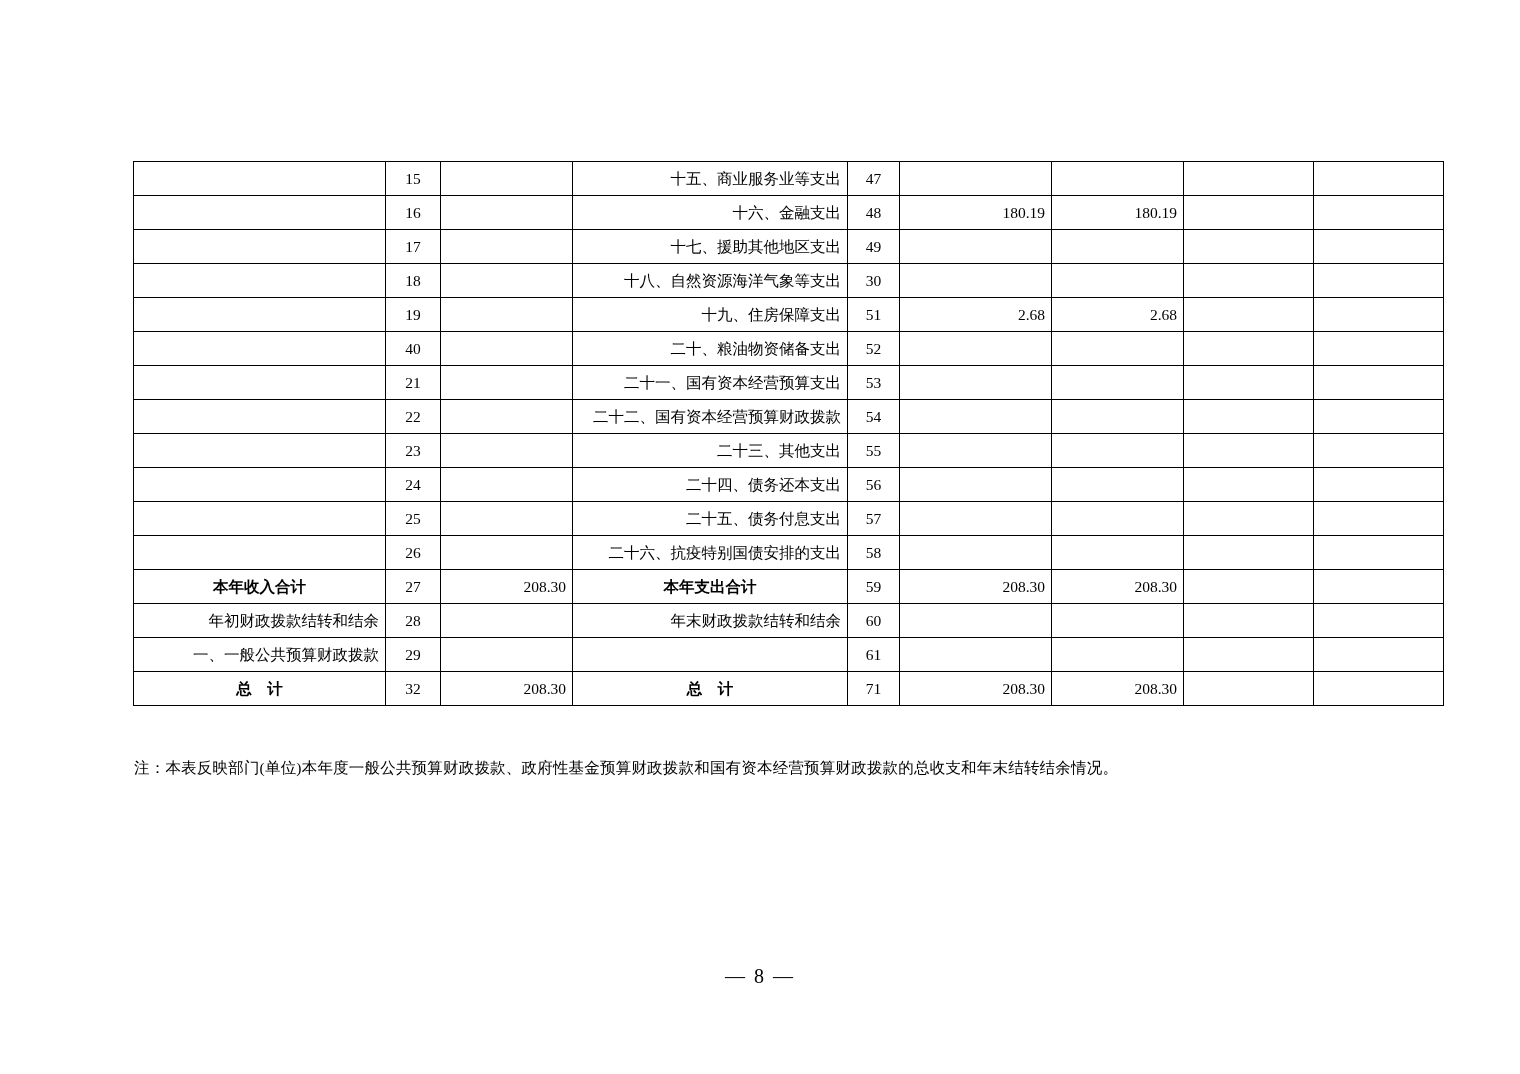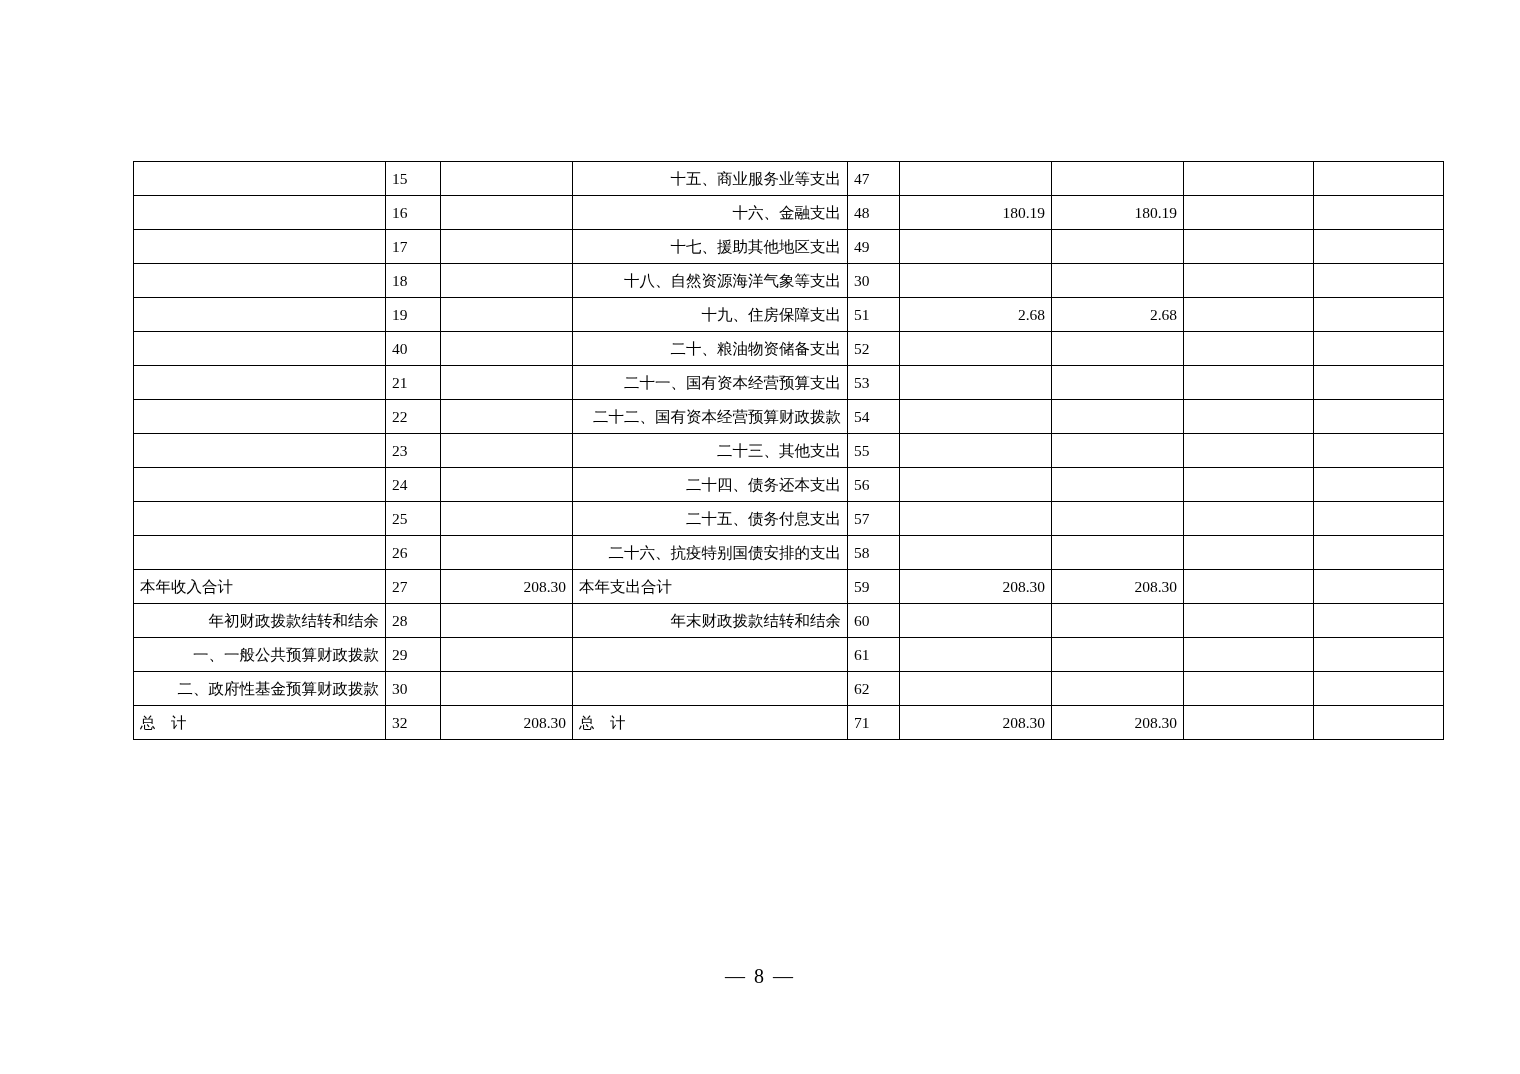--- a/index.html
+++ b/index.html
@@ -48,23 +48,23 @@
   col.c-incno    { width: 55px; }
   col.c-incval   { width: 132px; }
   col.c-explabel { width: 275px; }
   col.c-expno    { width: 52px; }
   col.c-expv1    { width: 152px; }
   col.c-expv2    { width: 132px; }
   col.c-expv3    { width: 130px; }
   col.c-expv4    { width: 130px; }
 
   .t-left   { text-align: left; }
-  .t-center { }
+  .t-center { text-align: center; }
   .t-right  { text-align: right; padding-right: 26px; }
-  .bold     { font-weight: normal; }
+  .bold     { font-weight: bold; }
   .label-pad { padding-left: 10px; text-align: right; }
 
   .note {
     position: absolute;
     left: 134px;
     top: 758px;
     font-size: 15.5px;
     letter-spacing: 0.2px;
     white-space: nowrap;
   }
@@ -256,41 +256,31 @@
             <td class="t-center">29</td>
             <td class="t-right"></td>
             <td class="t-left label-pad"></td>
             <td class="t-center">61</td>
             <td class="t-right"></td>
             <td class="t-right"></td>
             <td class="t-right"></td>
             <td class="t-right"></td>
           </tr>
           <tr>
-            <td class="t-left label-pad">二、政府性基金预算财政拨款</td>
-            <td class="t-center">30</td>
-            <td class="t-right"></td>
-            <td class="t-left label-pad"></td>
-            <td class="t-center">62</td>
-            <td class="t-right"></td>
-            <td class="t-right"></td>
-            <td class="t-right"></td>
-            <td class="t-right"></td>
-          </tr>
-          <tr>
             <td class="t-center bold">总　计</td>
             <td class="t-center">32</td>
             <td class="t-right">208.30</td>
             <td class="t-center bold">总　计</td>
             <td class="t-center">71</td>
             <td class="t-right">208.30</td>
             <td class="t-right">208.30</td>
             <td class="t-right"></td>
             <td class="t-right"></td>
           </tr>
         </tbody>
     </table>
   </div>
 
+  <div class="note">注：本表反映部门(单位)本年度一般公共预算财政拨款、政府性基金预算财政拨款和国有资本经营预算财政拨款的总收支和年末结转结余情况。</div>
 
   <div class="page-number">— 8 —</div>
 
 </div>
 
 </body></html>

